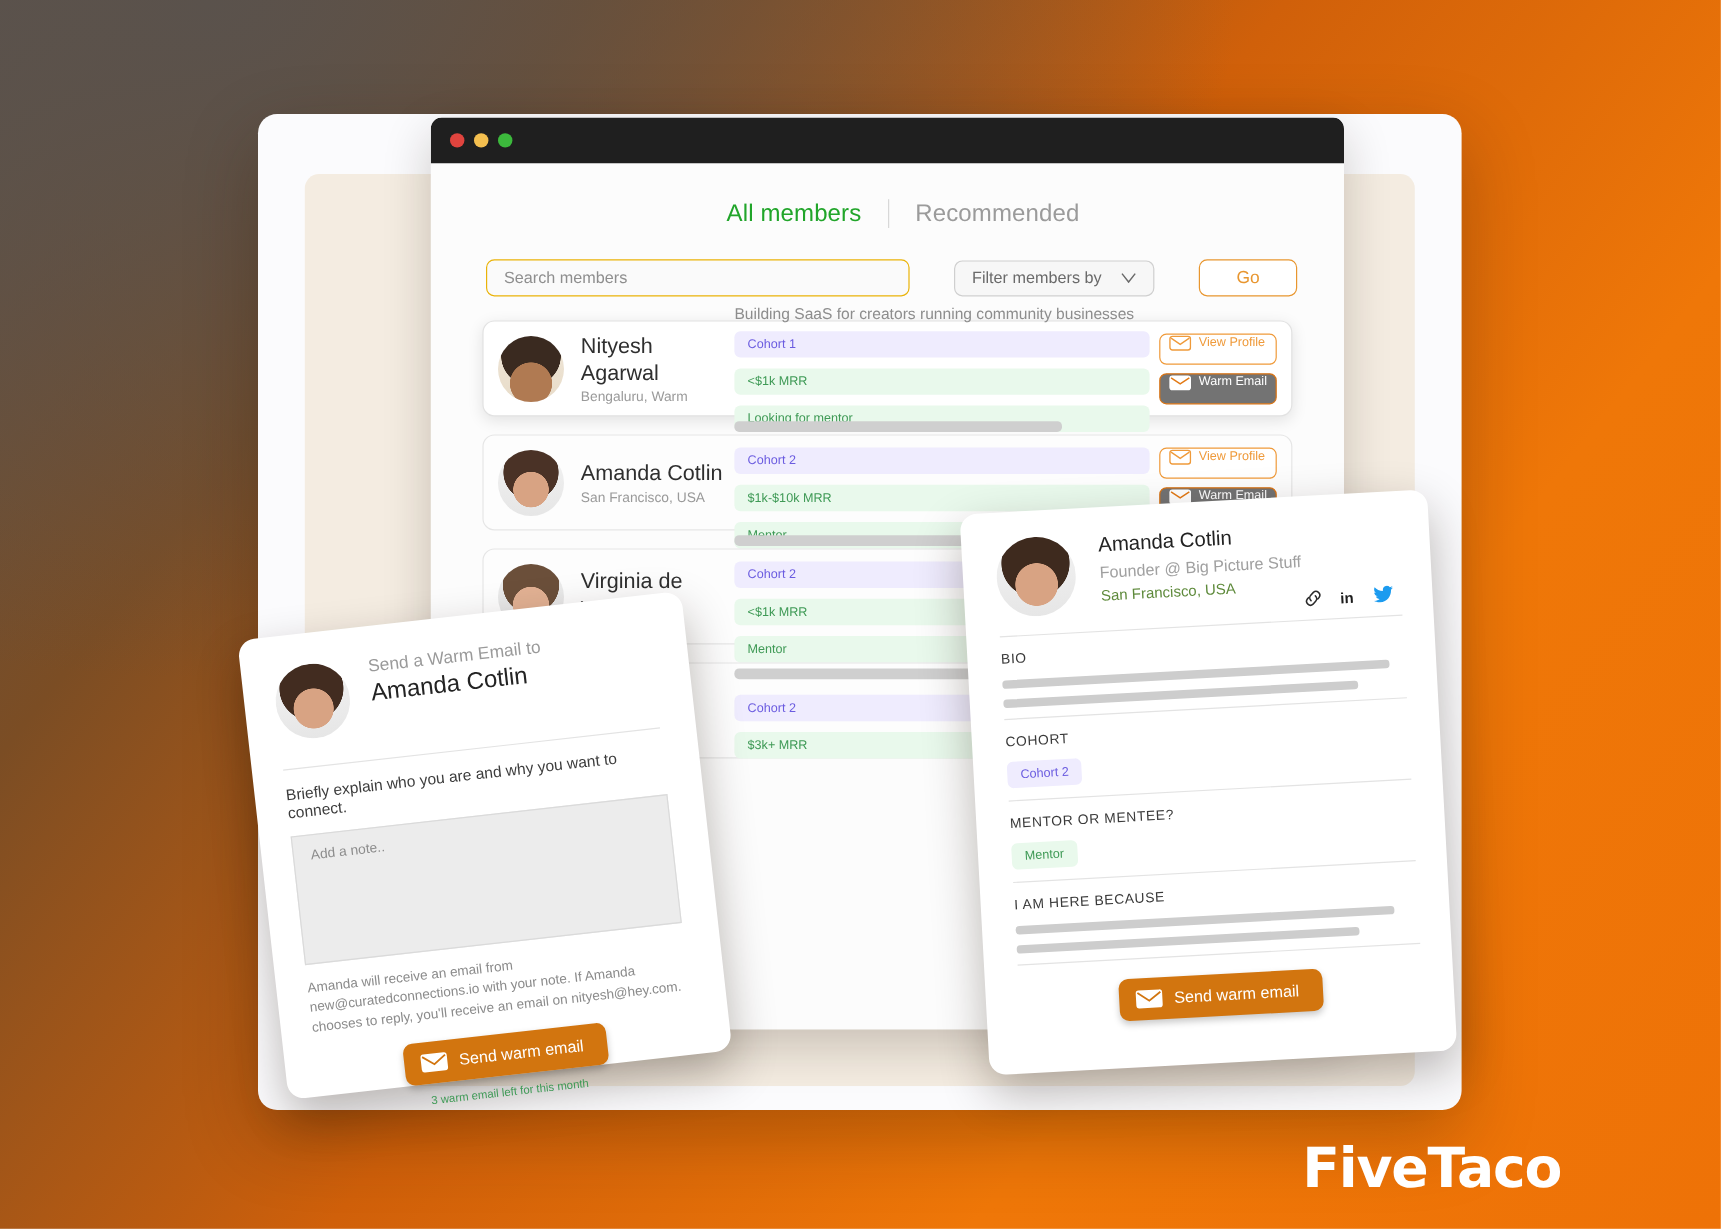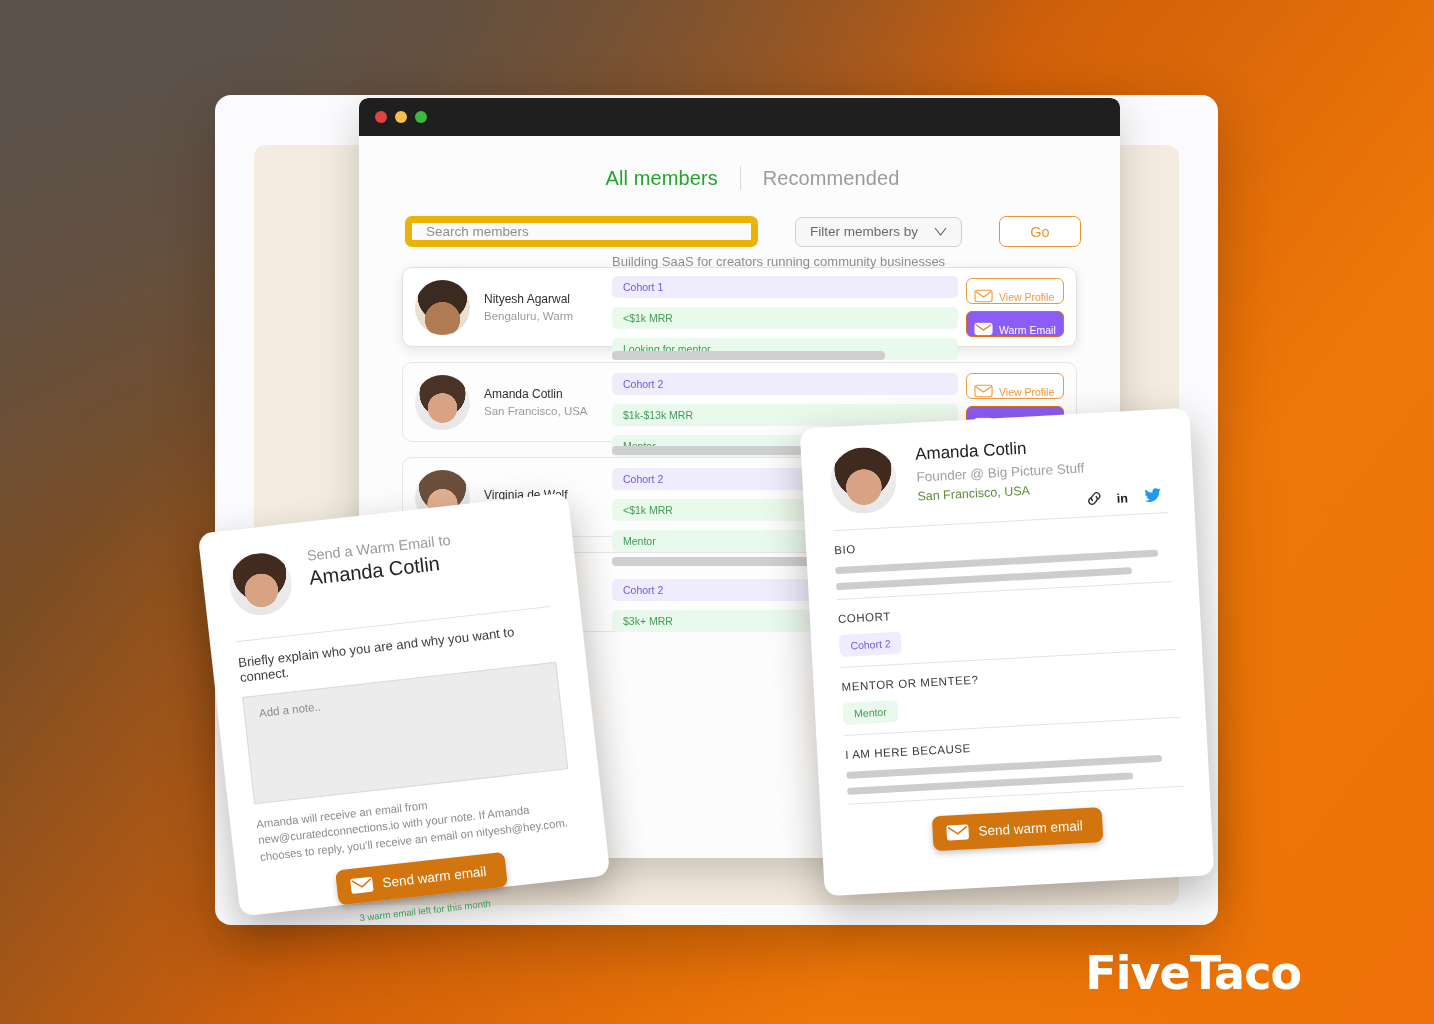--- a/index.html
+++ b/index.html
@@ -43,21 +43,21 @@
 
   
   .tabs { display:flex; align-items:center; gap:0; padding-left:26px; margin-bottom:26px;justify-content:center; }
   .tab { font-size:20px; color:#9b9b9b; letter-spacing:.1px; }
   .tab.active { color:#21a52a; font-weight:400; }
   .tab-sep { width:1px; height:24px; background:#d8d8d8; margin:0 22px; }
 
   
   .searchrow { display:flex; align-items:center; padding-left:46px; gap:37px; margin-bottom:20px; }
   .search-input {
-    width:353px; height:31px; border:7px solid #eab308; border-radius:7px;
+    width:353px; height:31px; border:1px solid #eab308; border-radius:7px;
     background:#fafafa; font-size:13.5px; color:#8e8e8e; padding:0 14px;
     font-family:"Liberation Sans", sans-serif; outline:none;
   }
   .search-input::placeholder{ color:#8e8e8e; }
   .filter-select {
     width:167px; height:30px; border:1px solid #cfcfcf; border-radius:7px;
     background:#f7f7f7; display:flex; align-items:center; justify-content:space-between;
     padding:0 14px; font-size:13.5px; color:#6a6a6a;
   }
   .chev { width:13px; height:9px; }
@@ -74,36 +74,36 @@
     height:80px; display:flex; align-items:center; padding:0 12px;
   }
   .row.featured {
     box-shadow:0 3px 12px rgba(0,0,0,.10); background:#fff; border-color:#e2e2e2;
   }
   .avatar {
     width:55px; height:55px; border-radius:50%; flex:none; margin-right:14px;
     background-size:cover; background-position:center top; overflow:hidden; position:relative;
   }
   .nameblock { width:122px; flex:none; }
-  .m-name { font-size:12px; color:#2f2f2f; line-height:1.25; }
+  .m-name { font-size:18px; color:#2f2f2f; line-height:1.25; }
   .m-loc  { font-size:11.5px; color:#9a9a9a; margin-top:3px; }
   .mid { flex:1; padding-left:6px; }
   .m-tag-line { font-size:13px; color:#8d8d8d; margin-bottom:7px; }
   .bar { height:9px; border-radius:4px; background:#cfcfcf; margin:4px 0 13px 0; }
   .tags { display:flex; gap:9px;flex-direction:column; }
   .tag { font-size:10.5px; padding:5px 11px; border-radius:5px; }
   .tag.purple{ background:#efecfe; color:#6b5ce0; }
   .tag.green { background:#e9f9ec; color:#3f9a56; }
   .actions { width:106px; flex:none; display:flex; flex-direction:column; gap:7px; align-items:flex-end; }
   .btn {
-    width:98px; height:26px; border-radius:6px; display:flex; align-items:flex-end;
+    width:98px; height:26px; border-radius:6px; display:flex; align-items:flex-start;
     gap:6px; padding-left:7px; font-size:10.5px;
   }
   .btn.outline { border:1.4px solid #ef9a3a; color:#ef9a3a; background:#fff; }
-  .btn.solid   { background:#8b5cf6; color:#fff; border:1px solid #d97313; }
+  .btn.solid   { background:#737373; color:#fff; border:1px solid #d97313; }
   .env { width:19px; height:14px; flex:none; }
 
   
   .warm-card {
     position:absolute; left:218px; top:512px; width:372px; height:385px;
     background:#fff; border-radius:14px;
     transform:rotate(-6.4deg);
     box-shadow:0 16px 38px rgba(30,18,8,.30);
     padding:26px 30px 0 26px;
   }
@@ -228,21 +228,21 @@
                     radial-gradient(circle at 50% 34%, #4a3226 0 50%, rgba(74,50,38,0) 51%),
                     linear-gradient(#f2f2f2,#e6e6e6);"></div>
         <div class="nameblock">
           <div class="m-name">Amanda Cotlin</div>
           <div class="m-loc">San Francisco, USA</div>
         </div>
         <div class="mid">
           <div class="bar" style="width:79%"></div>
           <div class="tags">
             <span class="tag purple">Cohort 2</span>
-            <span class="tag green">$1k-$13k MRR</span>
+            <span class="tag green">$1k-$10k MRR</span>
             <span class="tag green">Mentor</span>
           </div>
         </div>
         <div class="actions">
           <div class="btn outline">
             <svg class="env" viewBox="0 0 20 14">
               <rect x="1" y="1" width="18" height="12" rx="2.2" fill="#fff" stroke="#ef9a3a" stroke-width="1.2"></rect>
               <path d="M2 2.6 L10 8 L18 2.6" fill="none" stroke="#ef9a3a" stroke-width="1.2"></path>
             </svg>
             <span>View Profile</span>

